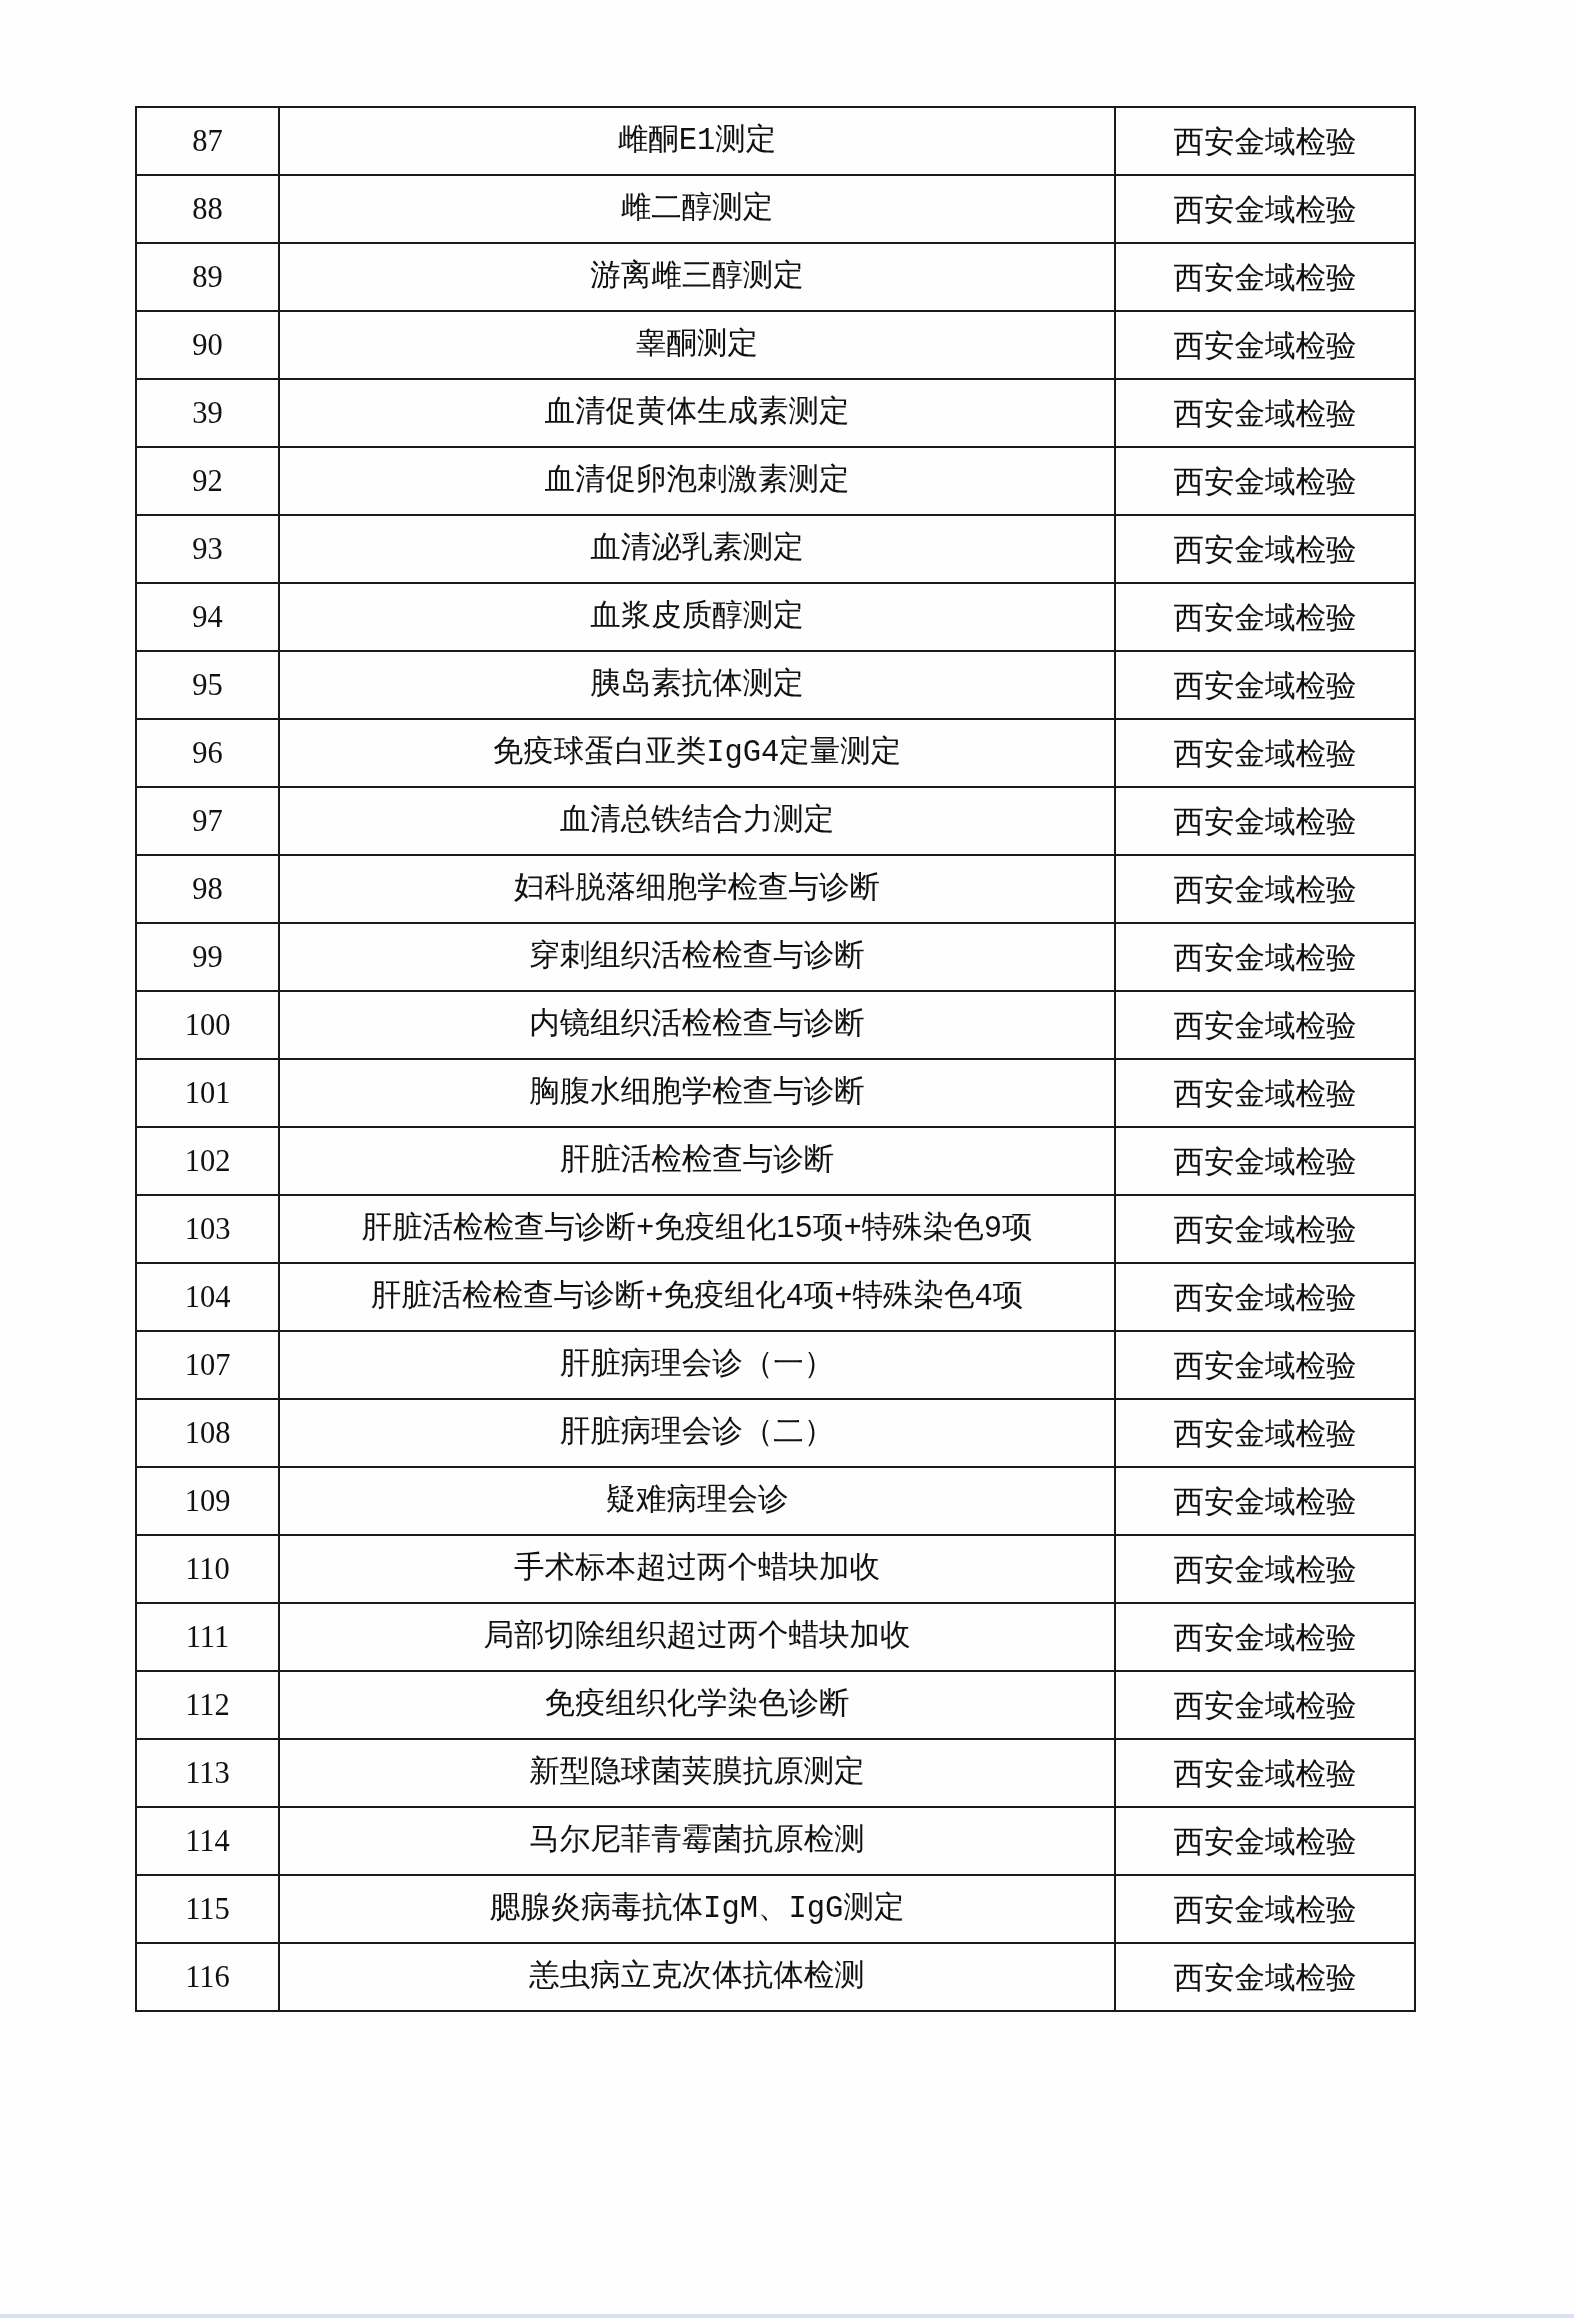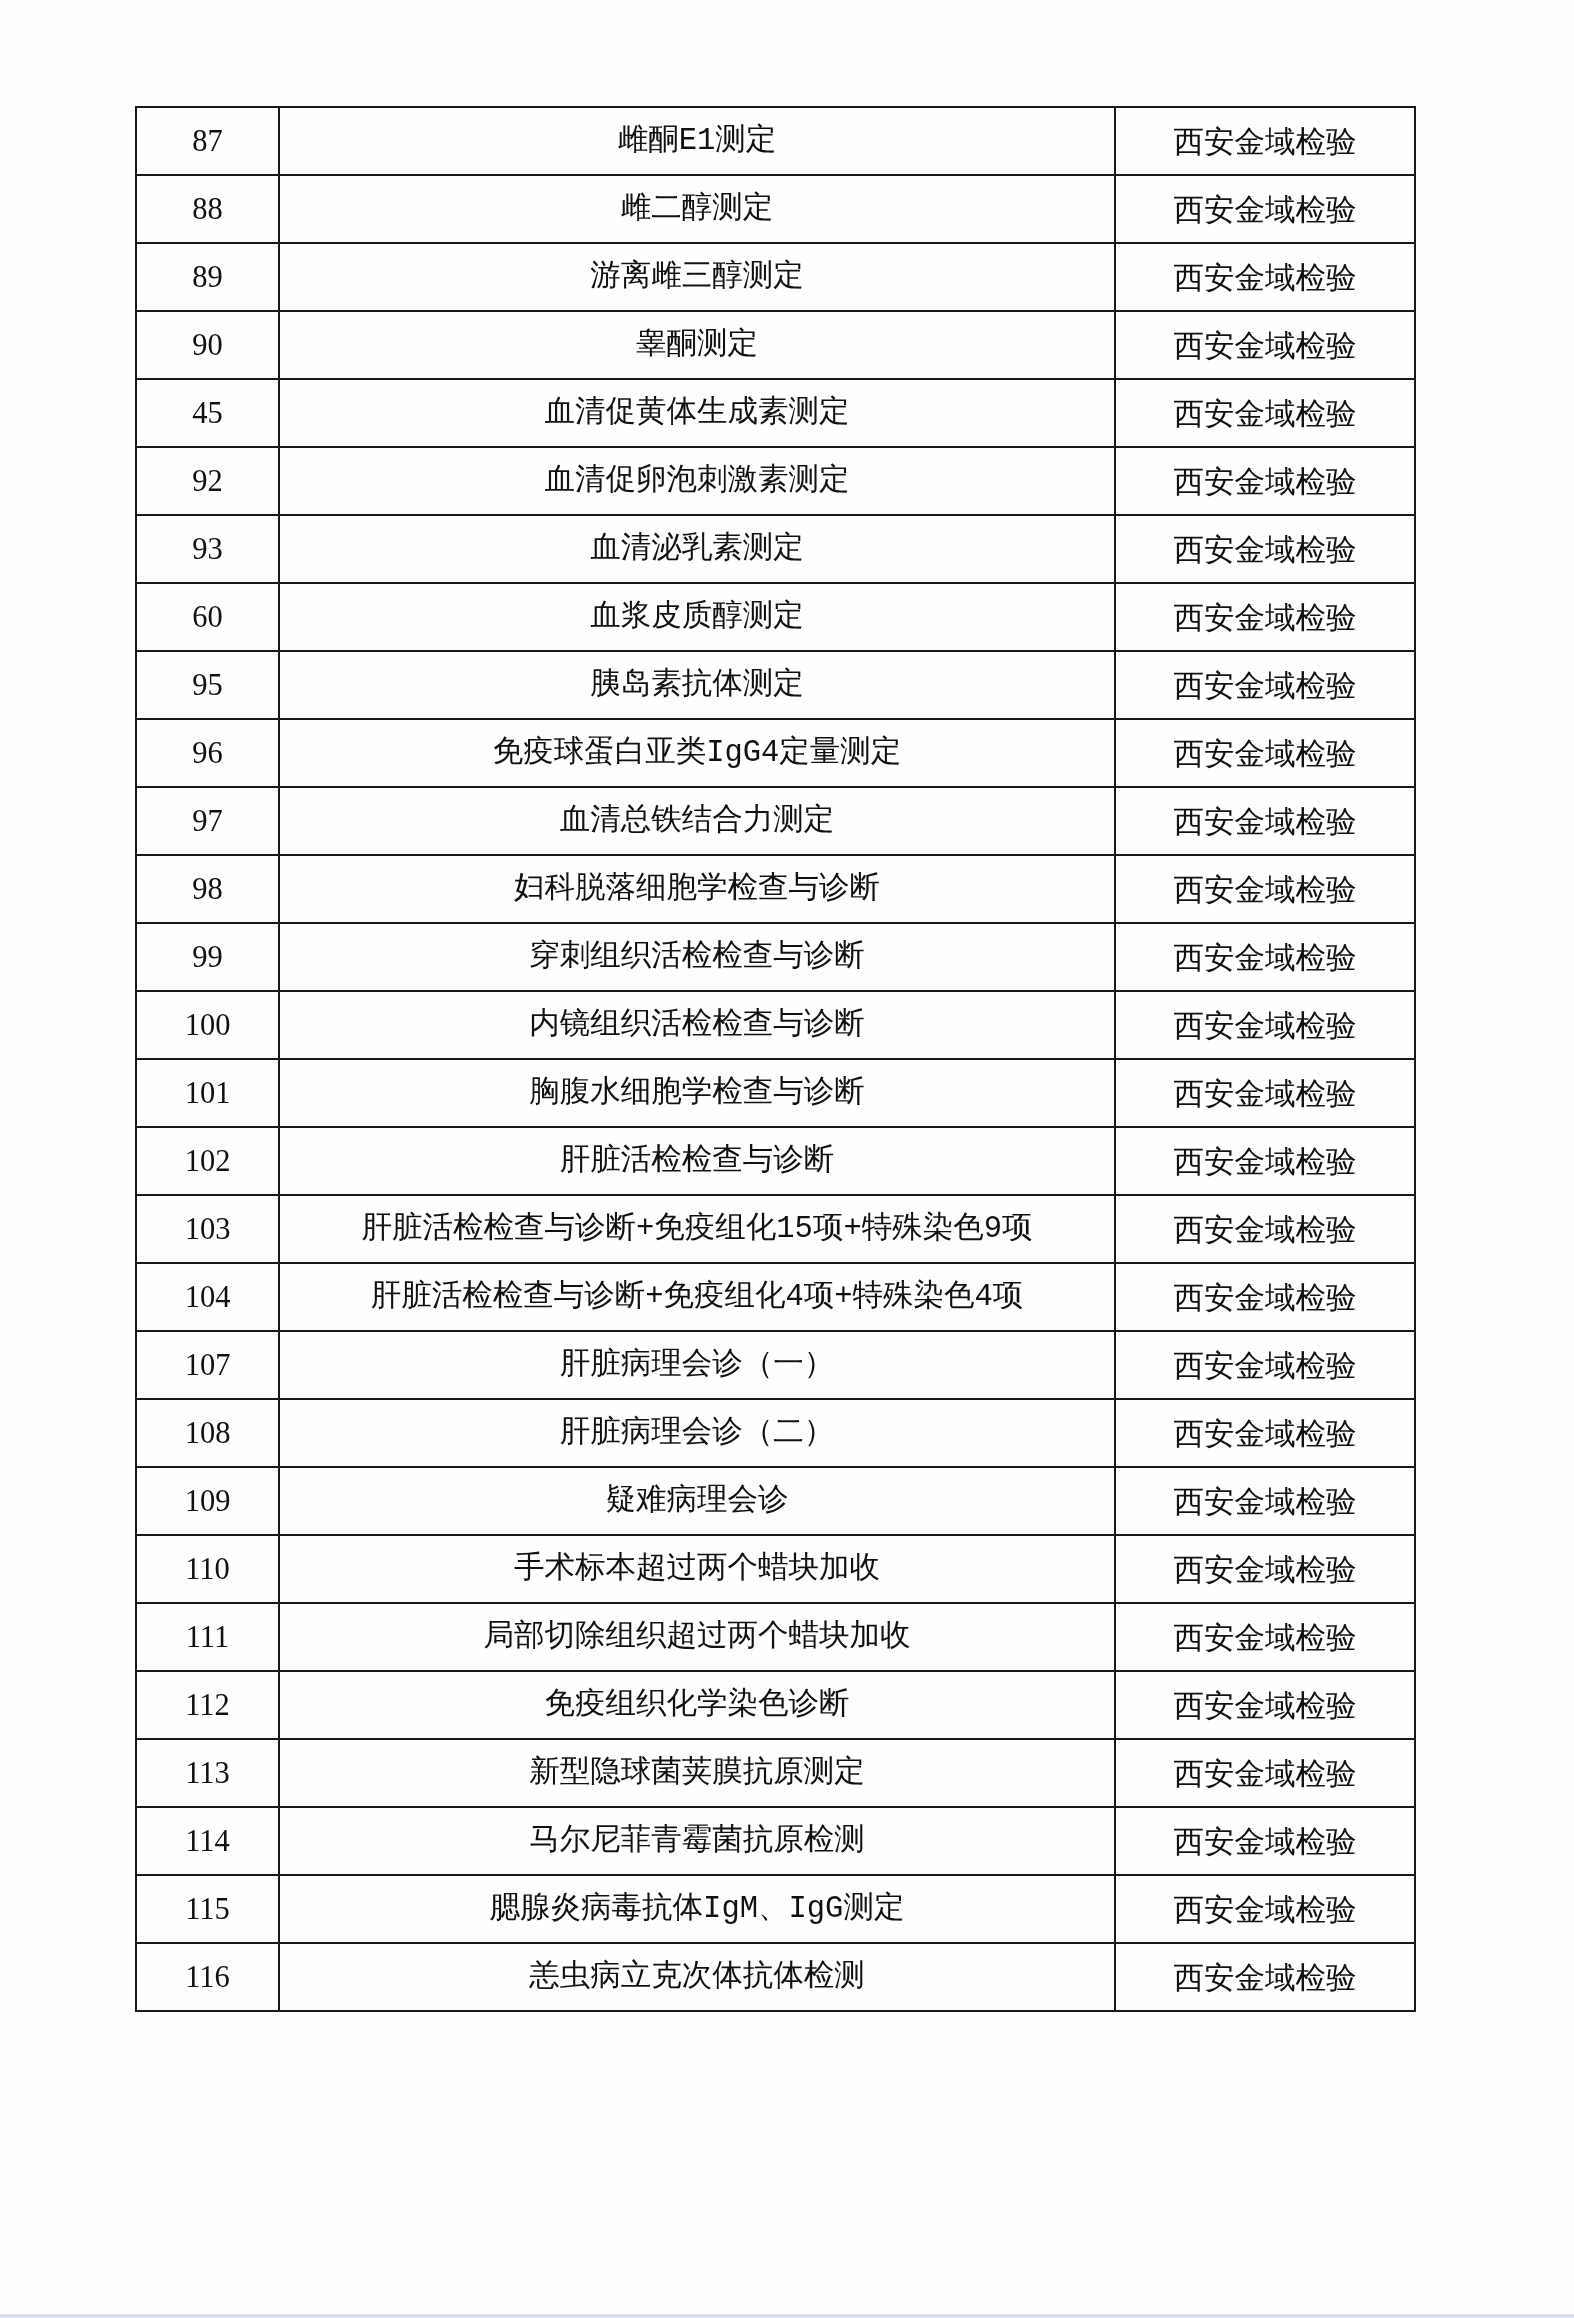--- a/index.html
+++ b/index.html
@@ -41,36 +41,36 @@
     <td class="col-no">89</td>
     <td class="col-name">游离雌三醇测定</td>
     <td class="col-org">西安金域检验</td>
   </tr>
         <tr>
     <td class="col-no">90</td>
     <td class="col-name">睾酮测定</td>
     <td class="col-org">西安金域检验</td>
   </tr>
         <tr>
-    <td class="col-no">45</td>
+    <td class="col-no">39</td>
     <td class="col-name">血清促黄体生成素测定</td>
     <td class="col-org">西安金域检验</td>
   </tr>
         <tr>
     <td class="col-no">92</td>
     <td class="col-name">血清促卵泡刺激素测定</td>
     <td class="col-org">西安金域检验</td>
   </tr>
         <tr>
     <td class="col-no">93</td>
     <td class="col-name">血清泌乳素测定</td>
     <td class="col-org">西安金域检验</td>
   </tr>
         <tr>
-    <td class="col-no">60</td>
+    <td class="col-no">94</td>
     <td class="col-name">血浆皮质醇测定</td>
     <td class="col-org">西安金域检验</td>
   </tr>
         <tr>
     <td class="col-no">95</td>
     <td class="col-name">胰岛素抗体测定</td>
     <td class="col-org">西安金域检验</td>
   </tr>
         <tr>
     <td class="col-no">96</td>

